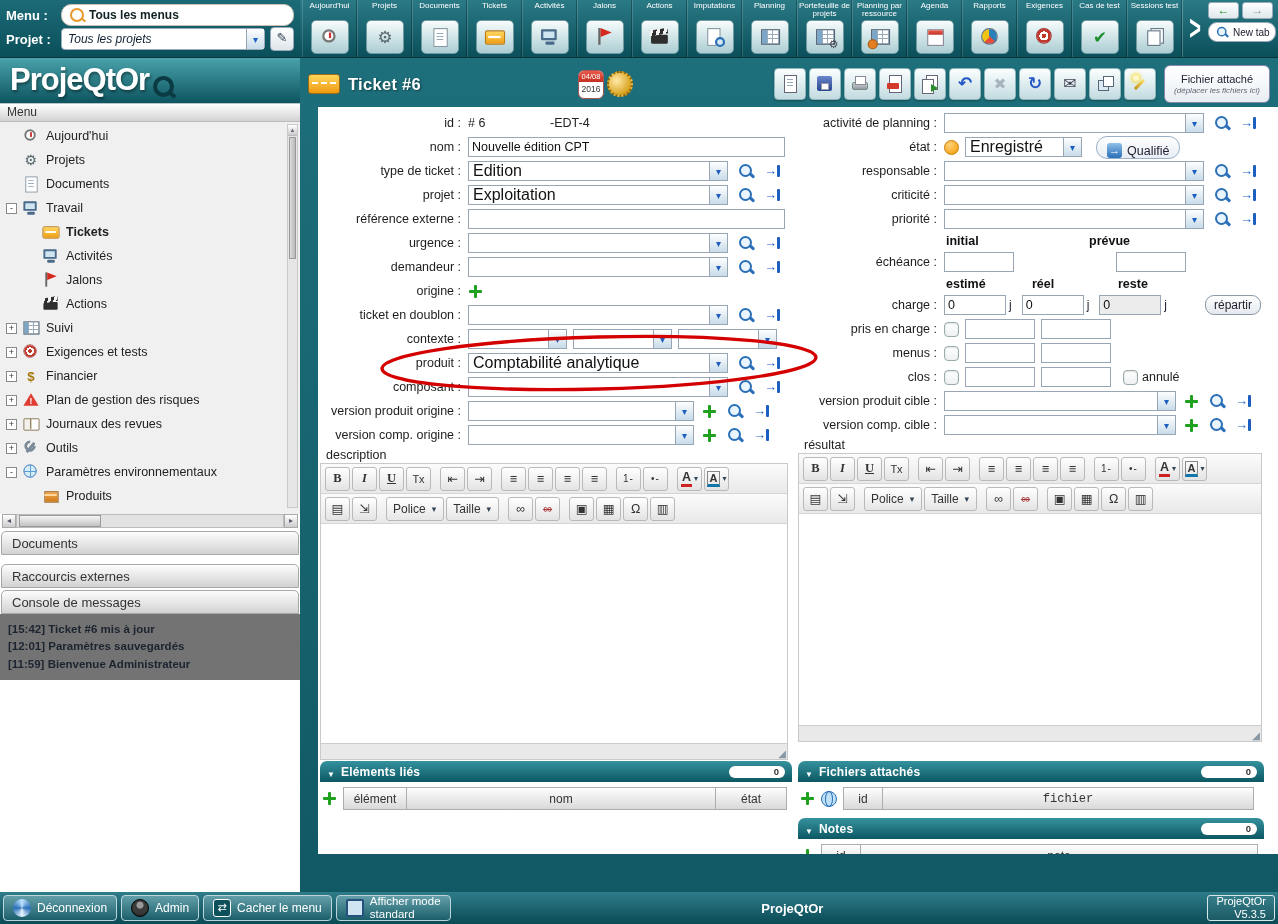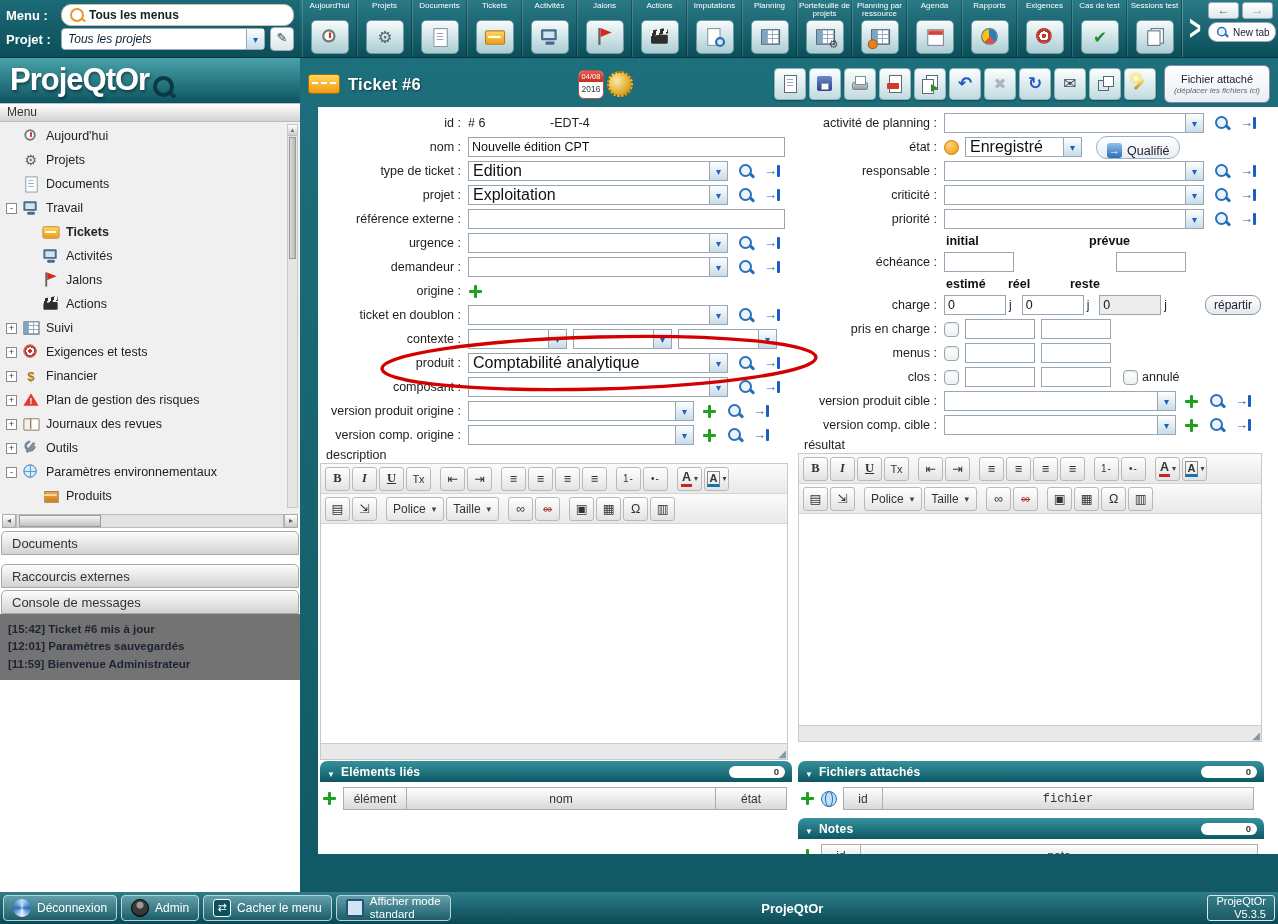--- a/index.html
+++ b/index.html
@@ -103,21 +103,21 @@
 .fcode{margin-left:56px;font-size:12.5px;color:#222}
 .inp{height:20px;border:1px solid #98a6b3;font-size:12.5px;padding:0 3px;color:#111;background:#fff;box-sizing:border-box;font-family:inherit}
 .inp.dis{background:#ececec}
 .sel{display:flex;align-items:center;height:20px;border:1px solid #98a6b3;background:#fff;flex:none;box-sizing:border-box}
 .sel-v{flex:1;font-size:16px;padding:0 4px;color:#111;white-space:nowrap;overflow:hidden}
 .sel-b{width:17px;height:100%;border-left:1px solid #98a6b3;background:linear-gradient(#fdfefe,#c8dcea);
   display:flex;align-items:center;justify-content:center;flex:none}
 .sel-b::before{content:"▾";font-size:10px;color:#1d5fc0}
 .w317{width:317px}.w260{width:260px}.w232{width:232px}.w226{width:226px}.w117{width:117px}.w99{width:99px}
 .w70{width:70px}.w62{width:62px}
-.ml6{margin-left:6px}.ml8{margin-left:8px}.ml16{margin-left:0}.ml73{margin-left:73px}.ml102{margin-left:102px}
+.ml6{margin-left:6px}.ml8{margin-left:8px}.ml16{margin-left:24px}.ml73{margin-left:73px}.ml102{margin-left:102px}
 .chdr{font-weight:bold;font-size:12.5px;color:#111;text-align:left;padding-left:2px;flex:none;box-sizing:border-box}
 .unit{font-size:12px;margin:0 2px 0 3px;color:#223}
 .albl{font-size:12.5px;color:#222;margin-left:4px}
 .chk{width:15px;height:15px;border:1px solid #9aa;border-radius:4px;background:linear-gradient(#fff,#eef2f4);
   box-shadow:inset 0 1px 2px rgba(0,0,0,.12);flex:none;box-sizing:border-box}
 .chk.ml12{margin-left:12px}
 .dot-orange{width:15px;height:15px;border-radius:50%;flex:none;
   background:radial-gradient(circle at 35% 30%,#ffd27a,#f29a00);border:1px solid #c87d00;box-sizing:border-box}
 .btn-qualify{margin-left:14px;height:21px;display:flex;align-items:flex-end;gap:5px;padding:0 10px;border:1px solid #9ab0c8;
   border-radius:11px;background:linear-gradient(#fff,#e7edf3);font-size:12.5px;color:#223}

